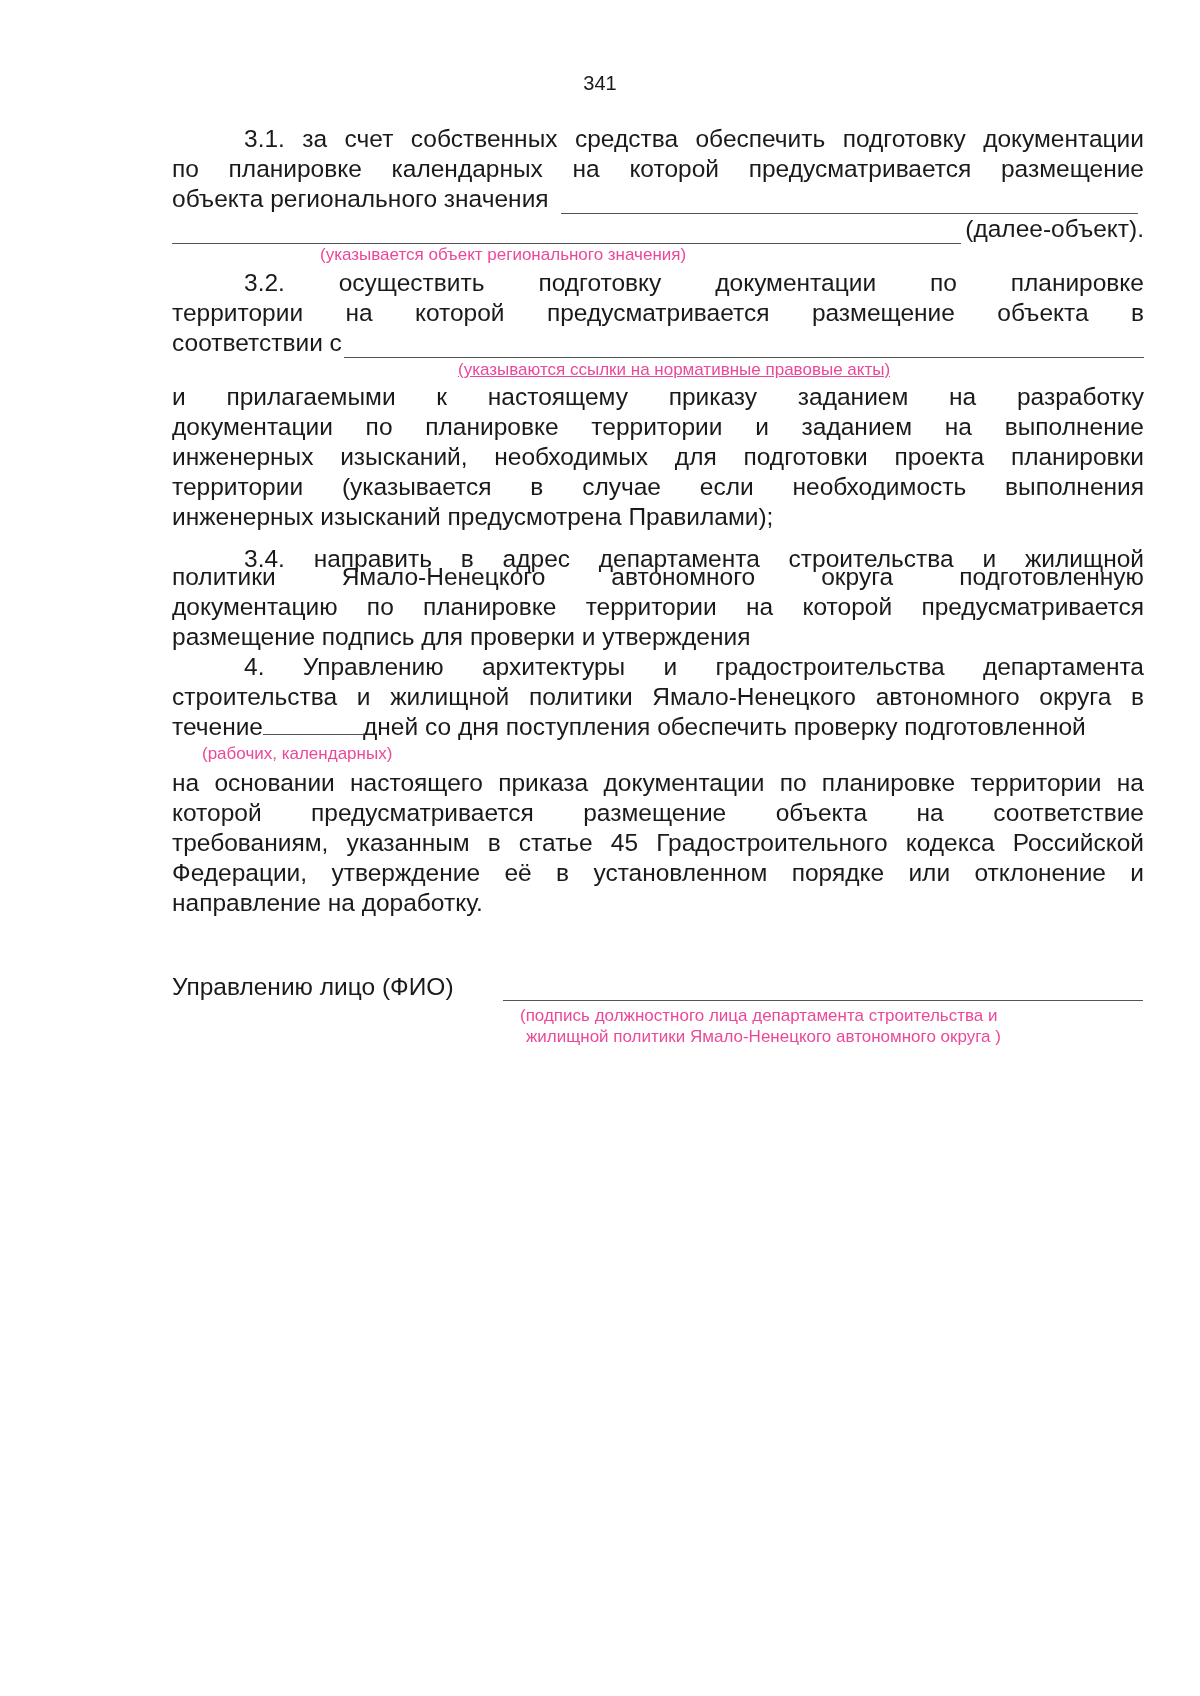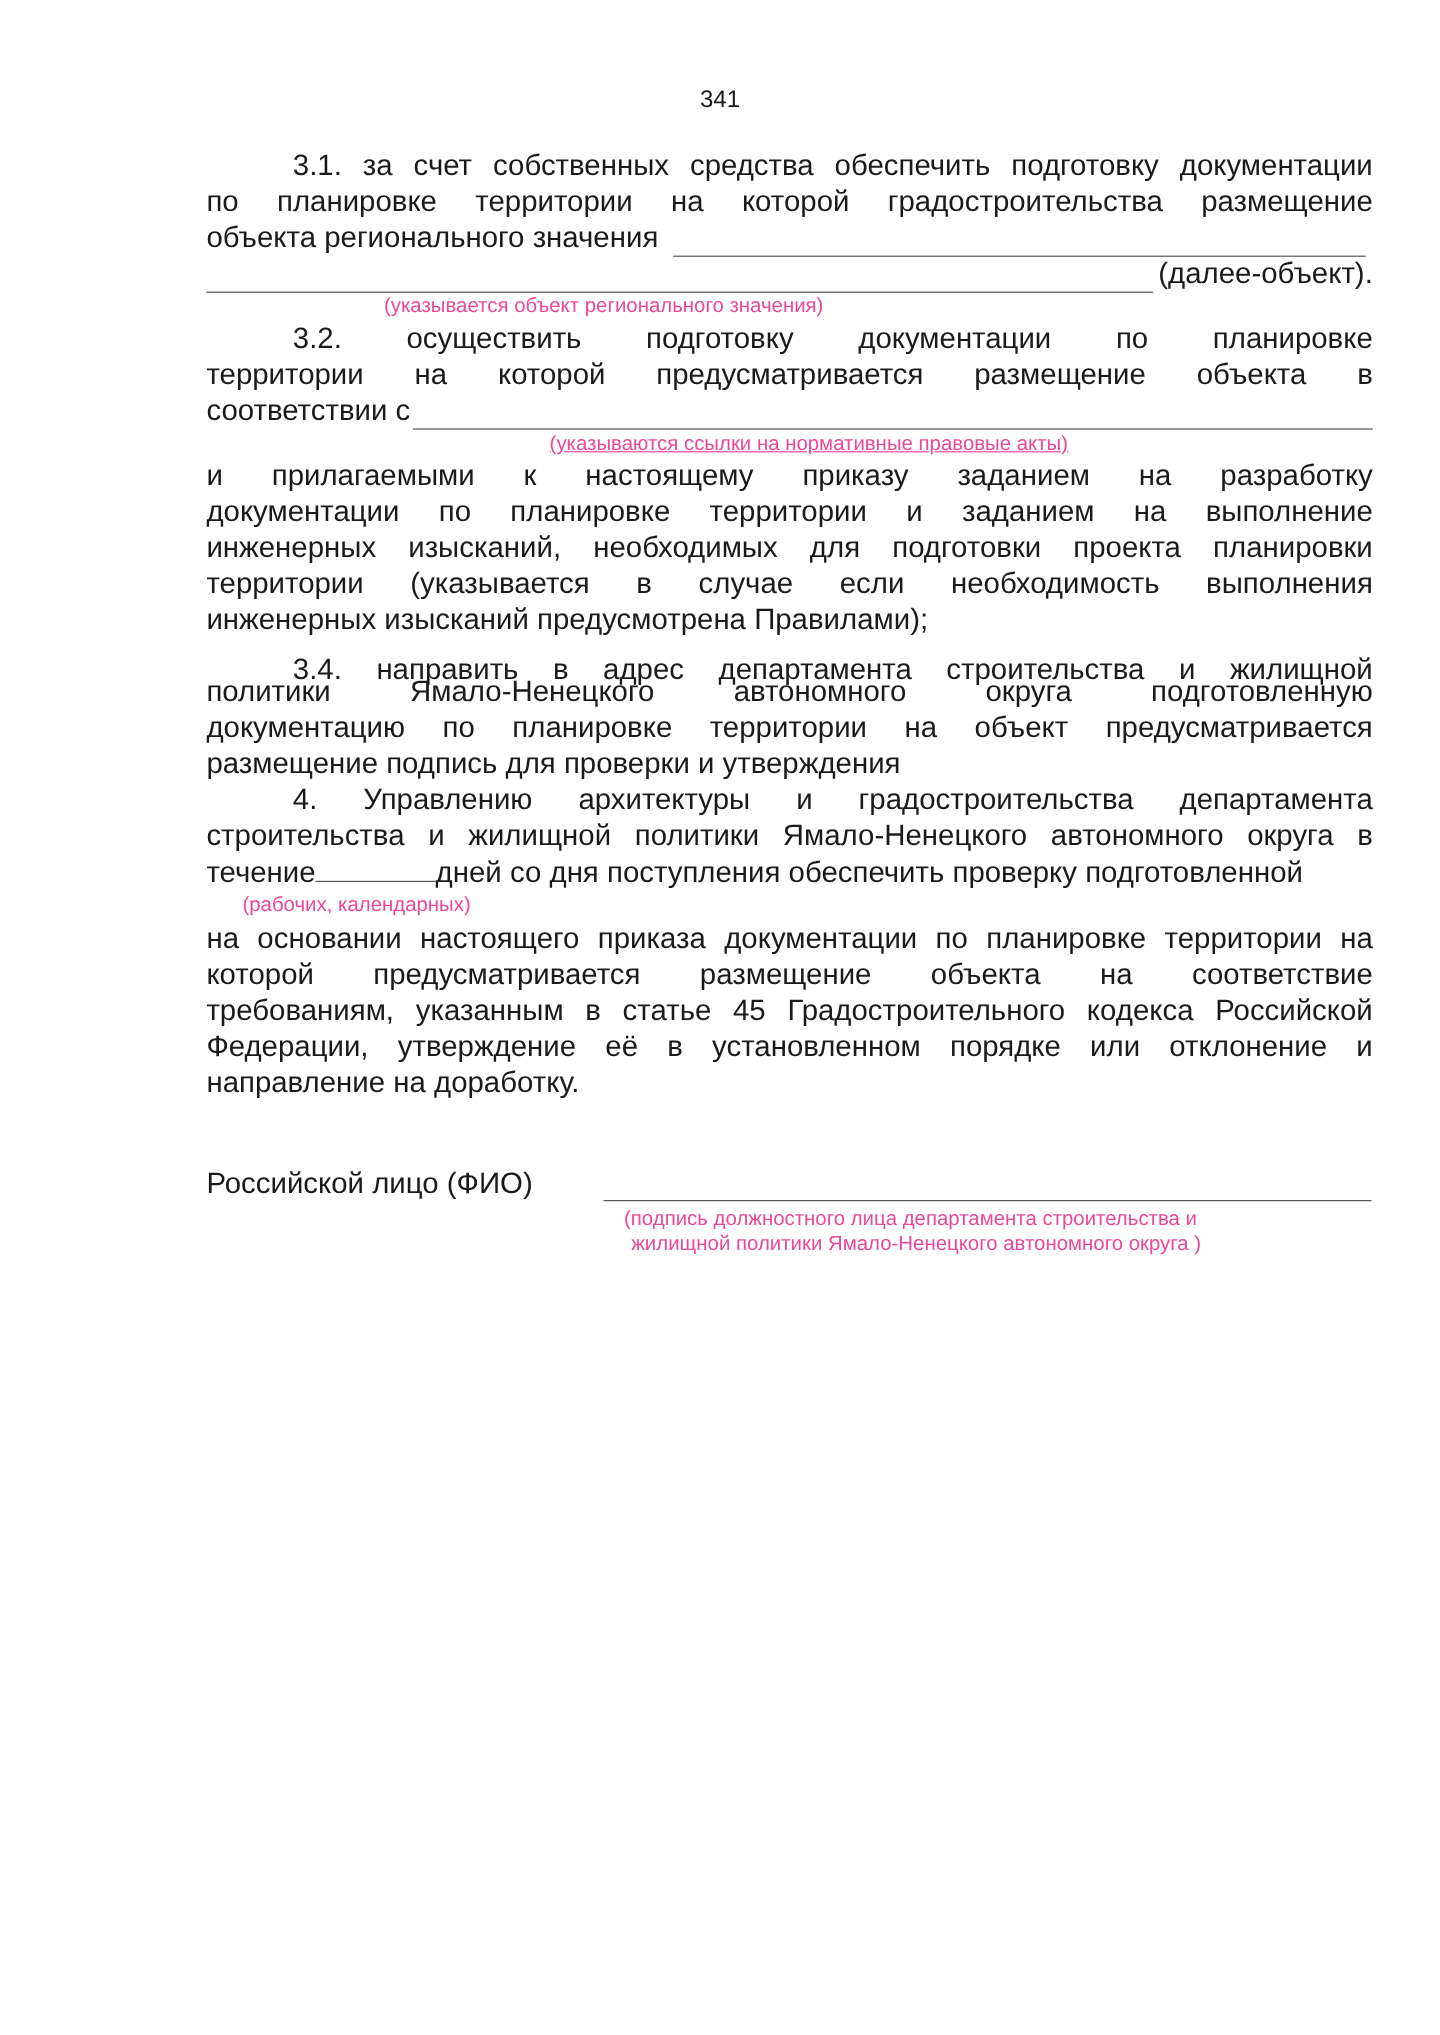--- a/index.html
+++ b/index.html
@@ -34,21 +34,21 @@
   .flex-line .grow { flex: 1; border-bottom: 1.5px solid #555; height: 22px; margin-left: 2px; }
 </style>
 </head>
 <body>
 
 <div class="page">
 
   <div class="page-number">341</div>
 
   <div class="line indent justify" style="top:124px;">3.1. за счет собственных средства обеспечить подготовку документации</div>
-  <div class="line justify" style="top:154px;">по планировке территории на которой градостроительства размещение</div>
+  <div class="line justify" style="top:154px;">по планировке календарных на которой предусматривается размещение</div>
   <div class="line flex-line" style="top:184px; width:966px;">
     <span>объекта регионального значения</span>
     <span style="width:10px;"></span>
     <span class="grow"></span>
   </div>
   <div class="line flex-line" style="top:214px;">
     <span class="grow" style="margin-left:0; margin-right:4px;"></span>
     <span>(далее-объект).</span>
   </div>
   <div class="caption" style="top:245px; left:320px;">(указывается объект регионального значения)</div>
@@ -61,33 +61,33 @@
   </div>
   <div class="caption" style="top:360px; left:458px;text-decoration:underline;">(указываются ссылки на нормативные правовые акты)</div>
   <div class="line justify" style="top:382px;">и прилагаемыми к настоящему приказу заданием на разработку</div>
   <div class="line justify" style="top:412px;">документации по планировке территории и заданием на выполнение</div>
   <div class="line justify" style="top:442px;">инженерных изысканий, необходимых для подготовки проекта планировки</div>
   <div class="line justify" style="top:472px;">территории (указывается в случае если необходимость выполнения</div>
   <div class="line" style="top:502px;">инженерных изысканий предусмотрена Правилами);</div>
 
   <div class="line indent justify" style="top:544px;">3.4. направить в адрес департамента строительства и жилищной</div>
   <div class="line justify" style="top:562px;">политики Ямало-Ненецкого автономного округа подготовленную</div>
-  <div class="line justify" style="top:592px;">документацию по планировке территории на объект предусматривается</div>
+  <div class="line justify" style="top:592px;">документацию по планировке территории на которой предусматривается</div>
   <div class="line" style="top:622px;">размещение подпись для проверки и утверждения</div>
 
   <div class="line indent justify" style="top:652px;">4. Управлению архитектуры и градостроительства департамента</div>
   <div class="line justify" style="top:682px;">строительства и жилищной политики Ямало-Ненецкого автономного округа в</div>
   <div class="line" style="top:712px;">
     <span>течение</span><span class="blank" style="width:100px;"></span><span>дней со дня поступления обеспечить проверку подготовленной</span>
   </div>
   <div class="caption" style="top:744px; left:202px;">(рабочих, календарных)</div>
   <div class="line justify" style="top:768px;">на основании настоящего приказа документации по планировке территории на</div>
   <div class="line justify" style="top:798px;">которой предусматривается размещение объекта на соответствие</div>
   <div class="line justify" style="top:828px;">требованиям, указанным в статье 45 Градостроительного кодекса Российской</div>
   <div class="line justify" style="top:858px;">Федерации, утверждение её в установленном порядке или отклонение и</div>
   <div class="line" style="top:888px;">направление на доработку.</div>
 
-  <div class="line" style="top:972px; width:auto;">Российской лицо (ФИО)</div>
+  <div class="line" style="top:972px; width:auto;">Управлению лицо (ФИО)</div>
   <div class="rule" style="top:1000px; left:503px; width:640px;"></div>
   <div class="caption" style="top:1006px; left:520px;">(подпись должностного лица департамента строительства и</div>
   <div class="caption" style="top:1027px; left:526px;">жилищной политики Ямало-Ненецкого автономного округа )</div>
 
 </div>
 
 </body></html>

